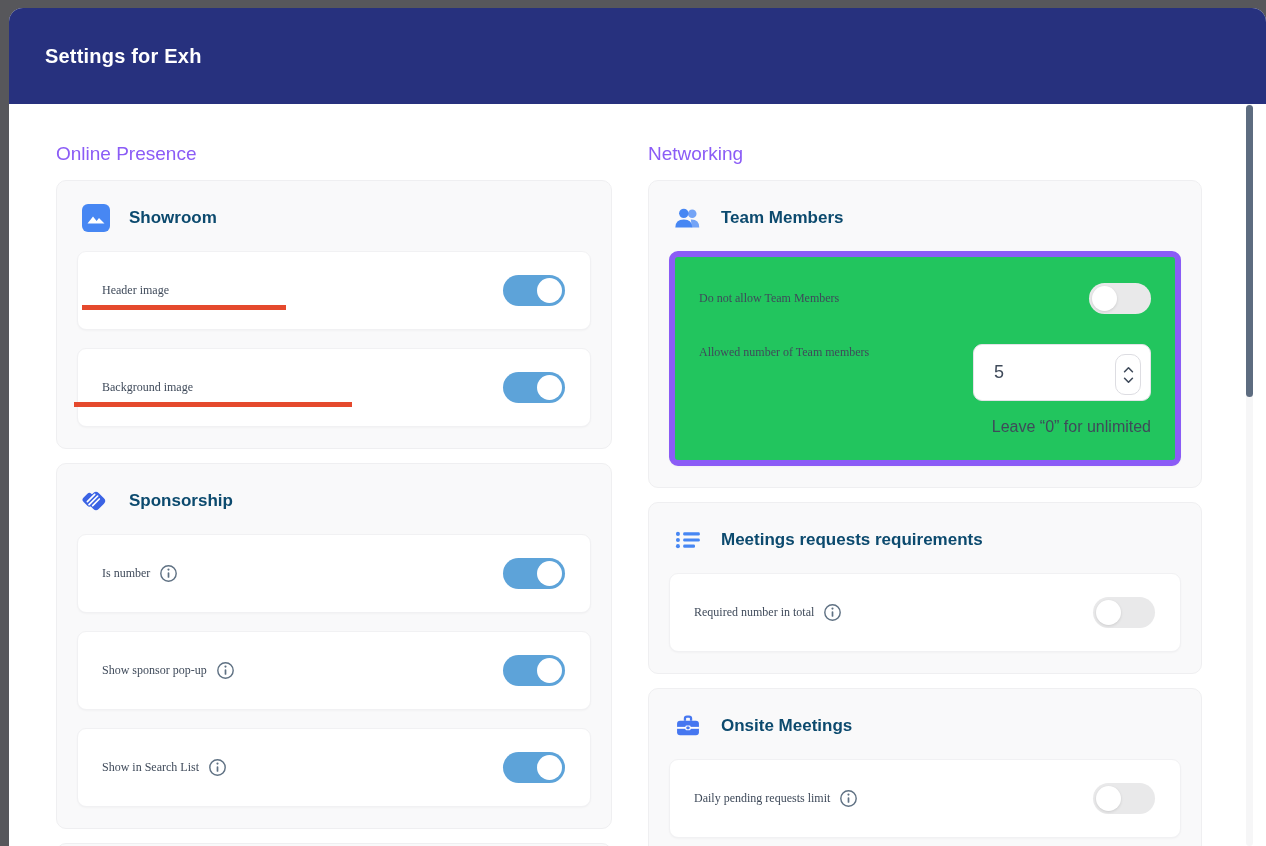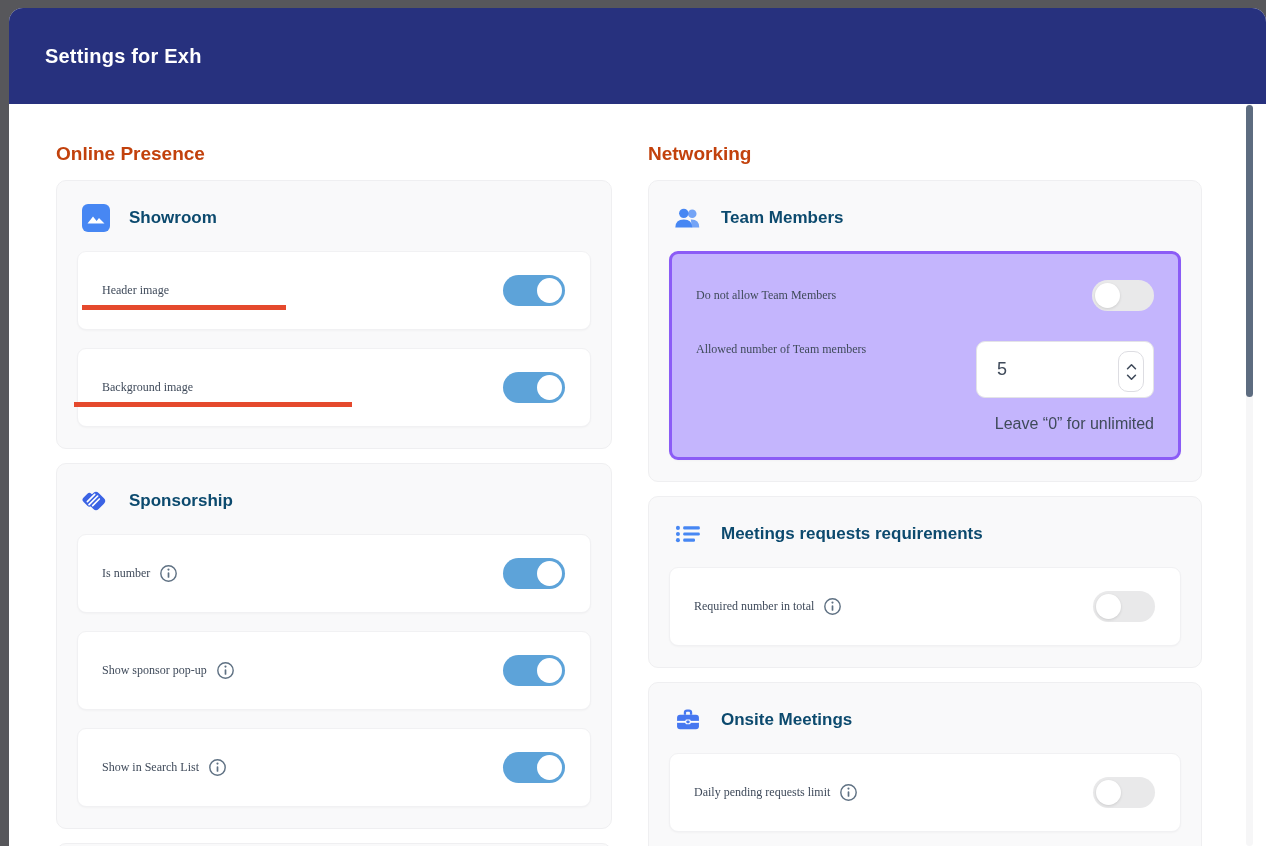--- a/index.html
+++ b/index.html
@@ -5,42 +5,42 @@
   html,body{margin:0;padding:0;}
   .stage{position:relative;width:1266px;height:846px;background:#57575b;overflow:hidden;
          font-family:"Liberation Sans","DejaVu Sans",sans-serif;}
   .modal{position:absolute;left:9px;top:8px;width:1257px;height:838px;background:#ffffff;
          border-radius:14px 14px 0 0;overflow:hidden;}
   .modal-header{height:96px;background:#27317e;display:flex;align-items:center;padding-left:36px;}
   .modal-title{color:#ffffff;font-size:20px;font-weight:bold;letter-spacing:.2px;}
   .modal-body{display:flex;gap:36px;padding:28px 0 0 47px;}
   .col-left{width:556px;flex:0 0 556px;}
   .col-right{width:554px;flex:0 0 554px;}
-  .section-heading{font-size:19px;font-weight:bold;color:#c2410c;margin:0 0 15px 0;padding-top:11px;}
+  .section-heading{font-size:19px;font-weight:normal;color:#8b5cf6;margin:0 0 15px 0;padding-top:11px;}
   .card{background:#f9f9fa;border:1px solid #efeff1;border-radius:10px;padding:22px 20px 21px 20px;margin-bottom:14px;}
   .card-head{display:flex;align-items:center;gap:18px;margin-bottom:18px;padding-left:4px;}
   .card-title{font-size:17px;font-weight:bold;color:#0c4a6e;}
   .icon-box{width:30px;height:30px;display:flex;align-items:center;justify-content:center;flex:0 0 30px;}
   .row{position:relative;background:#ffffff;border:1px solid #f1f1f3;border-radius:9px;
        box-shadow:0 1px 2px rgba(0,0,0,.03);height:79px;display:flex;align-items:center;
        justify-content:space-between;padding:0 25px 0 24px;margin-bottom:18px;box-sizing:border-box;}
   .row:last-child{margin-bottom:0;}
   .row-label{font-size:12px;color:#3f4a5a;display:flex;align-items:center;gap:9px;font-family:Liberation Serif, serif;}
   .underline{position:absolute;height:5px;background:#e5492d;top:53px;}
   .u-header{left:4px;width:204px;}
   .u-background{left:-4px;width:278px;}
   
   .toggle{position:relative;width:62px;height:31px;border-radius:16px;flex:0 0 62px;cursor:pointer;}
   .toggle.on{background:#5da3d9;}
   .toggle.off{background:#e9e9ea;}
   .knob{position:absolute;top:3px;width:25px;height:25px;border-radius:50%;background:#fff;}
   .toggle.on .knob{right:3px;}
   .toggle.off .knob{left:3px;box-shadow:0 1px 3px rgba(0,0,0,.12);}
   
-  .group-box{background:#c4b5fd;border:3px solid #8b5cf6;border-radius:9px;
+  .group-box{background:#22c55e;border:6px solid #8b5cf6;border-radius:9px;
              box-shadow:0 1px 2px rgba(0,0,0,.03);padding:26px 24px 24px 24px;}
   .group-row{display:flex;align-items:center;justify-content:space-between;}
   .group-row + .group-row{margin-top:30px;align-items:flex-start;gap:12px;}
   .wrap-label{max-width:270px;line-height:1.45;}
   .num-wrap{display:flex;flex-direction:column;align-items:flex-end;}
   .num-input-box{position:relative;width:178px;height:57px;background:#fff;border:1px solid #e3e3e7;
                  border-radius:9px;box-sizing:border-box;display:flex;align-items:center;}
   .num-input{border:none;outline:none;background:transparent;width:110px;margin-left:18px;
              font-size:18px;color:#3f4a5a;font-family:inherit;}
   .stepper{position:absolute;right:9px;top:9px;width:24px;height:39px;border:1px solid #dddde2;

